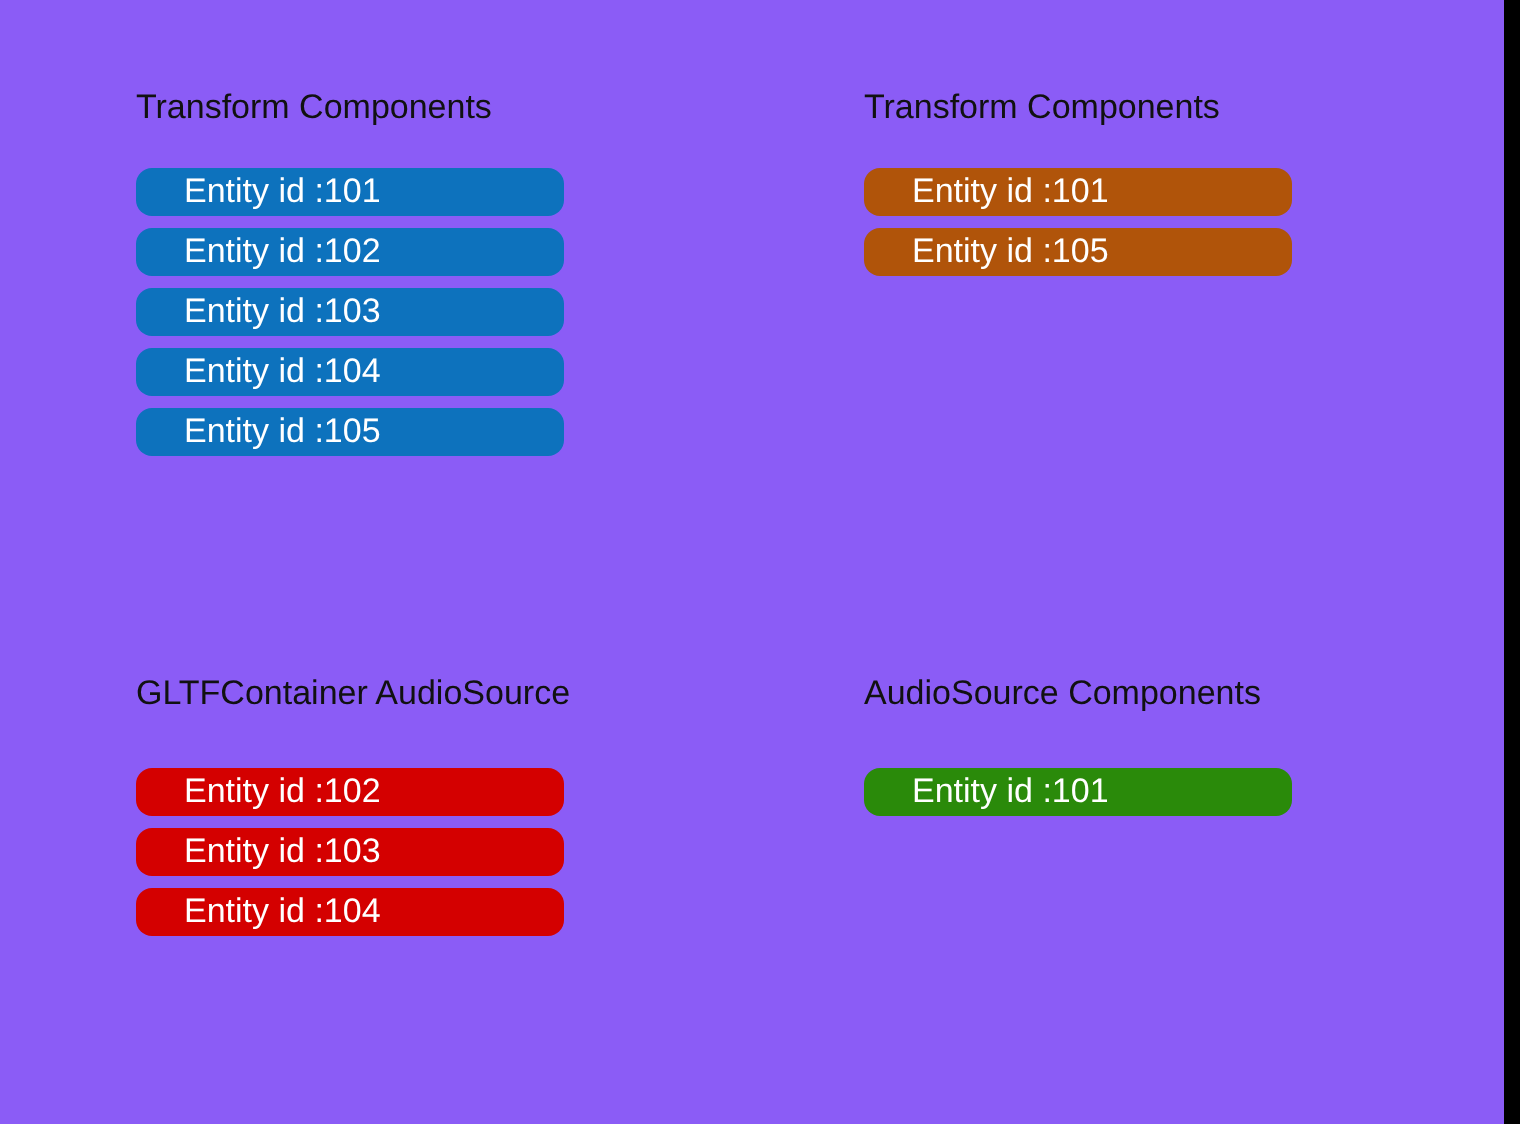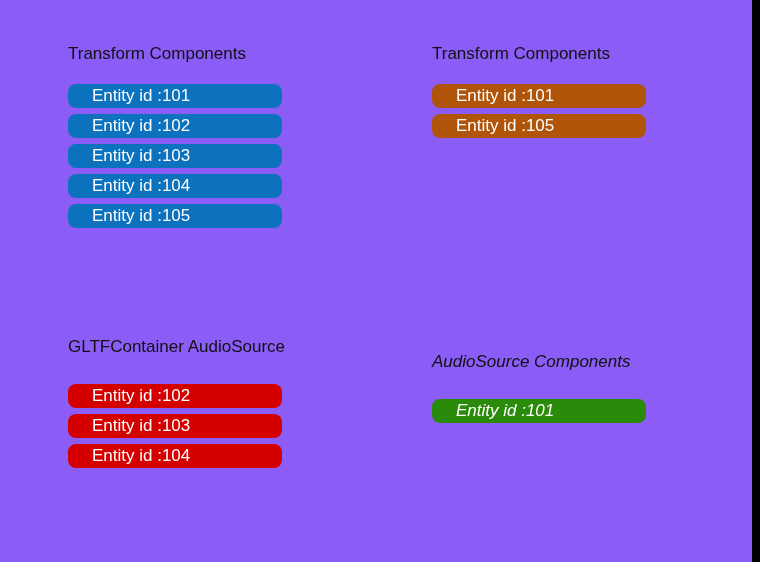--- a/index.html
+++ b/index.html
@@ -61,21 +61,21 @@
     line-height: 20px;
     white-space: nowrap;
   }
   
   #group-transform      { left: 68px;  top: 44px; }
   #group-transform .pill-stack  { top: 40px; }
   #group-boxshape       { left: 432px; top: 44px; }
   #group-boxshape .pill-stack   { top: 40px; }
   #group-gltfcontainer  { left: 68px;  top: 337px; }
   #group-gltfcontainer .pill-stack { top: 47px; }
-  #group-audiosource    { left: 432px; top: 352px; font-style: italic; }
+  #group-audiosource    { left: 432px; top: 337px; }
   #group-audiosource .pill-stack   { top: 47px; }
 </style>
 </head>
 <body>
 
 <div id="canvas" style="background: #8b5cf6;">
 
   <div class="group" id="group-transform">
     <div class="group-title">Transform Components</div>
     <div class="pill-stack">

